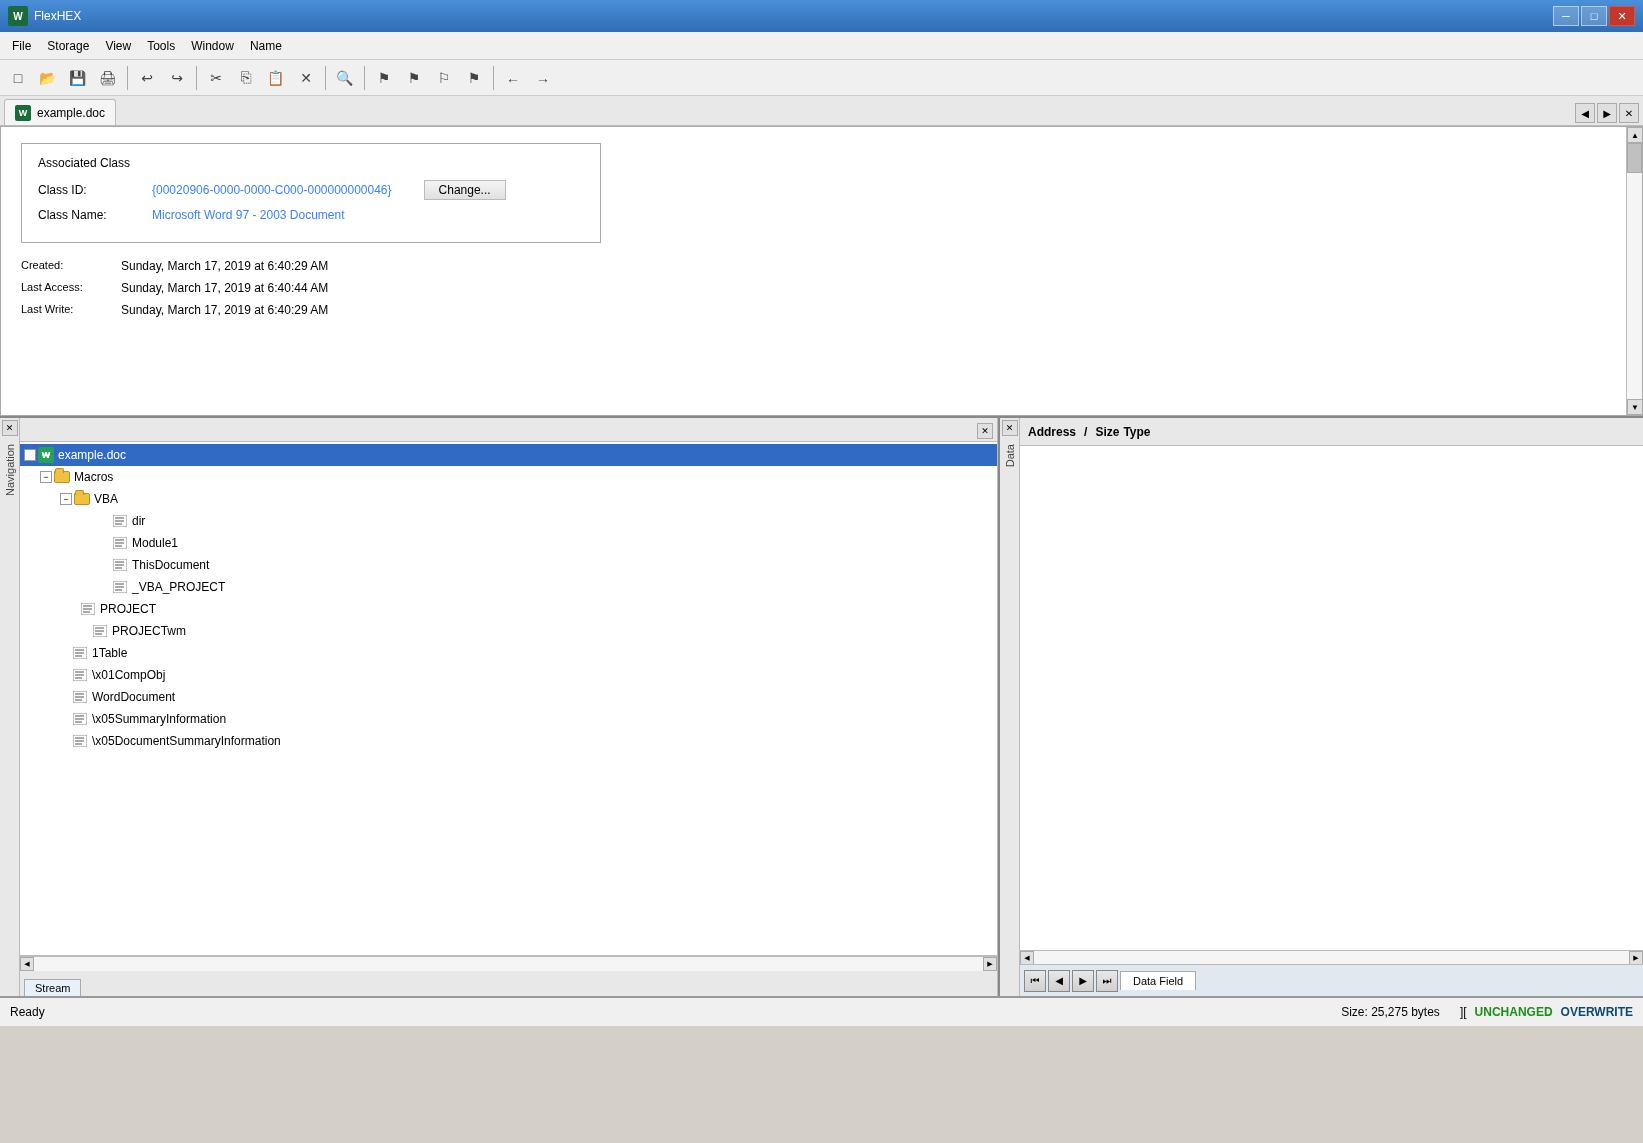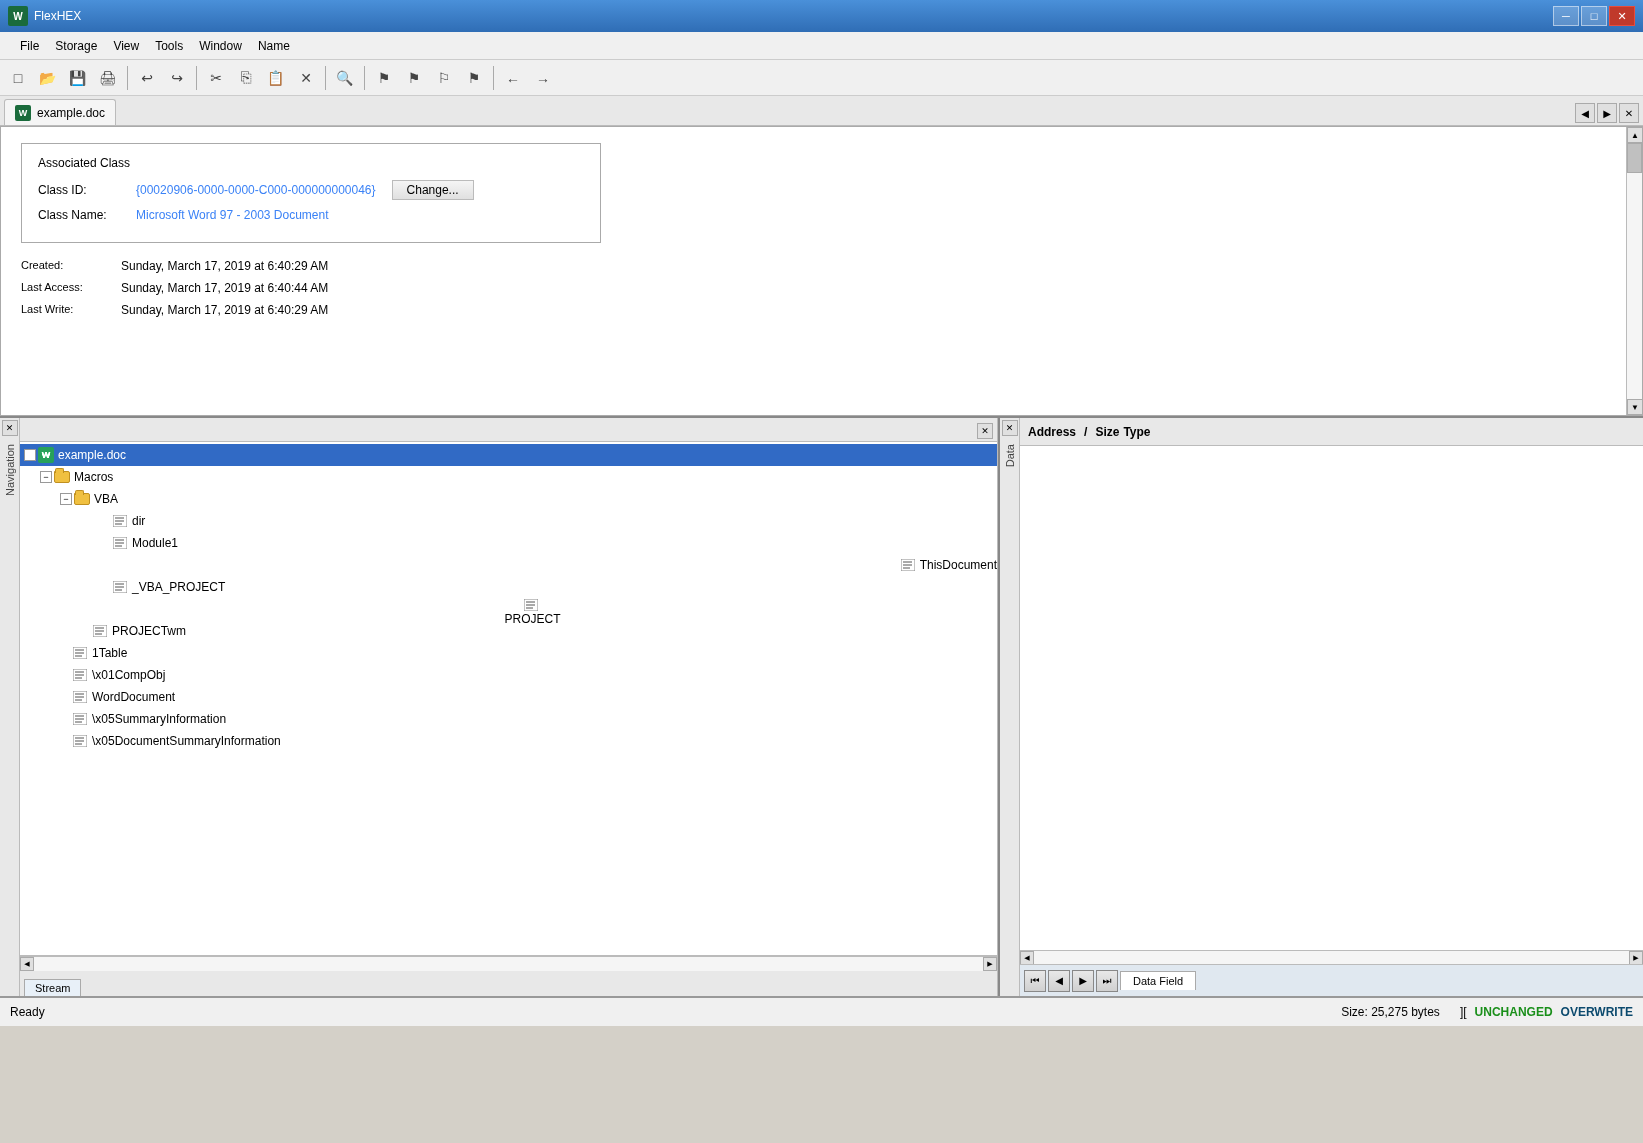--- a/index.html
+++ b/index.html
@@ -54,21 +54,21 @@
       justify-content: center;
     }
     .win-btn.close-btn { background: #c0392b; border-color: #e74c3c; }
 
     
     #menu-bar {
       background: #f0f0f0;
       height: 28px;
       display: flex;
       align-items: center;
-      padding: 0 12px;
+      padding: 0 4px;
       border-bottom: 1px solid #ccc;
     }
     .menu-item {
       padding: 4px 8px;
       cursor: pointer;
       font-size: 12px;
       color: #000;
     }
 
     
@@ -183,21 +183,21 @@
     }
     .assoc-class-box .box-title {
       font-size: 12px;
       margin-bottom: 10px;
       color: #000;
     }
     .field-row {
       display: flex;
       align-items: center;
       margin-bottom: 8px;
-      gap: 8px;
+      gap: 24px;
     }
     .field-label {
       width: 90px;
       font-size: 12px;
       color: #000;
     }
     .field-value {
       font-size: 12px;
       color: #3b82f6;
     }
@@ -679,21 +679,21 @@
             <svg width="14" height="12">
                 <rect x="0" y="0" width="14" height="12" fill="white" stroke="#888"></rect>
                 <line x1="2" y1="3" x2="11" y2="3" stroke="#555"></line>
                 <line x1="2" y1="6" x2="11" y2="6" stroke="#555"></line>
                 <line x1="2" y1="9" x2="9" y2="9" stroke="#555"></line>
               </svg>
           </span>
           <span>Module1</span>
         </div>
 
-        <div class="tree-node" style="padding-left:80px;justify-content:flex-end;">
+        <div class="tree-node" style="padding-left:80px;">
           <span style="width:12px; display:inline-block;"></span>
           <span class="node-icon">
             <svg width="14" height="12">
                 <rect x="0" y="0" width="14" height="12" fill="white" stroke="#888"></rect>
                 <line x1="2" y1="3" x2="11" y2="3" stroke="#555"></line>
                 <line x1="2" y1="6" x2="11" y2="6" stroke="#555"></line>
                 <line x1="2" y1="9" x2="9" y2="9" stroke="#555"></line>
               </svg>
           </span>
           <span>ThisDocument</span>
@@ -705,21 +705,21 @@
             <svg width="14" height="12">
                 <rect x="0" y="0" width="14" height="12" fill="white" stroke="#888"></rect>
                 <line x1="2" y1="3" x2="11" y2="3" stroke="#555"></line>
                 <line x1="2" y1="6" x2="11" y2="6" stroke="#555"></line>
                 <line x1="2" y1="9" x2="9" y2="9" stroke="#555"></line>
               </svg>
           </span>
           <span>_VBA_PROJECT</span>
         </div>
 
-        <div class="tree-node" style="padding-left:48px;flex-direction:column;">
+        <div class="tree-node" style="padding-left:48px;">
           <span style="width:12px; display:inline-block;"></span>
           <span class="node-icon">
             <svg width="14" height="12">
                 <rect x="0" y="0" width="14" height="12" fill="white" stroke="#888"></rect>
                 <line x1="2" y1="3" x2="11" y2="3" stroke="#555"></line>
                 <line x1="2" y1="6" x2="11" y2="6" stroke="#555"></line>
                 <line x1="2" y1="9" x2="9" y2="9" stroke="#555"></line>
               </svg>
           </span>
           <span>PROJECT</span>

